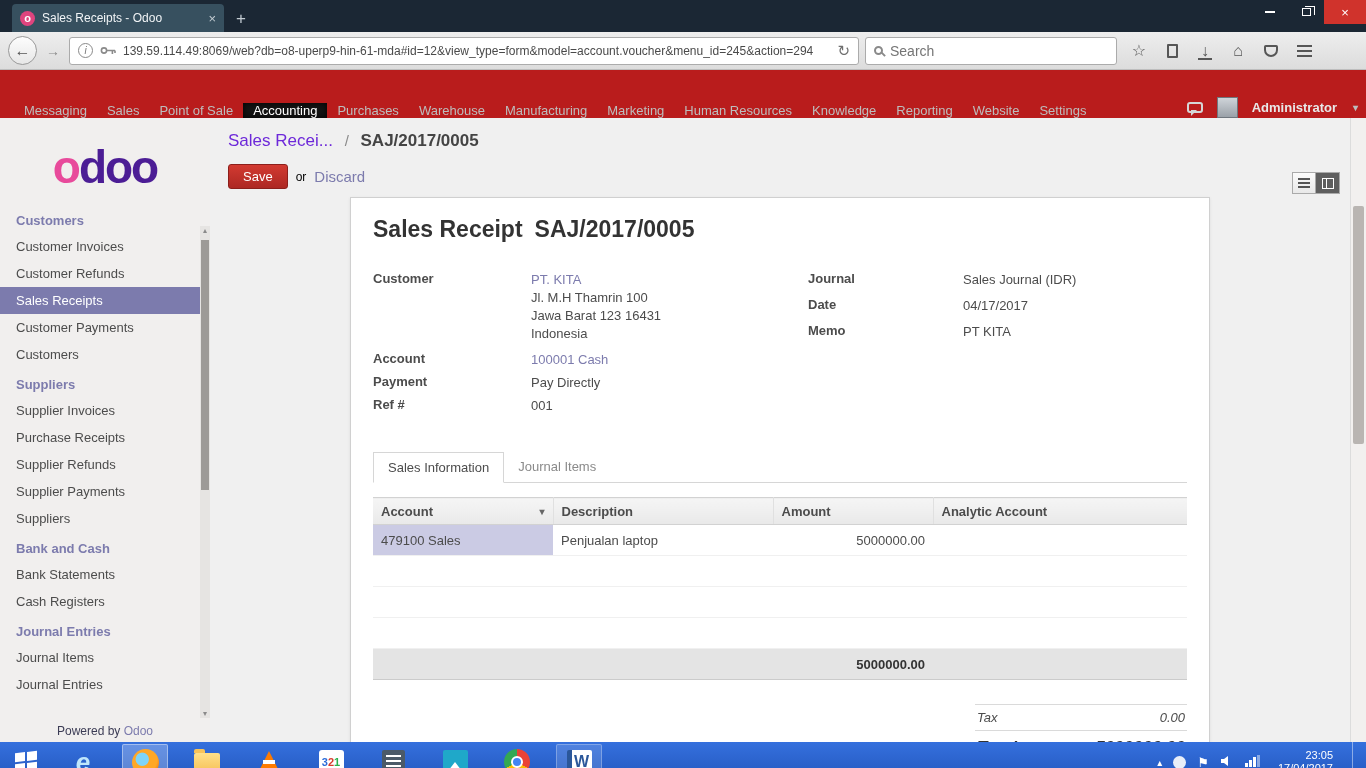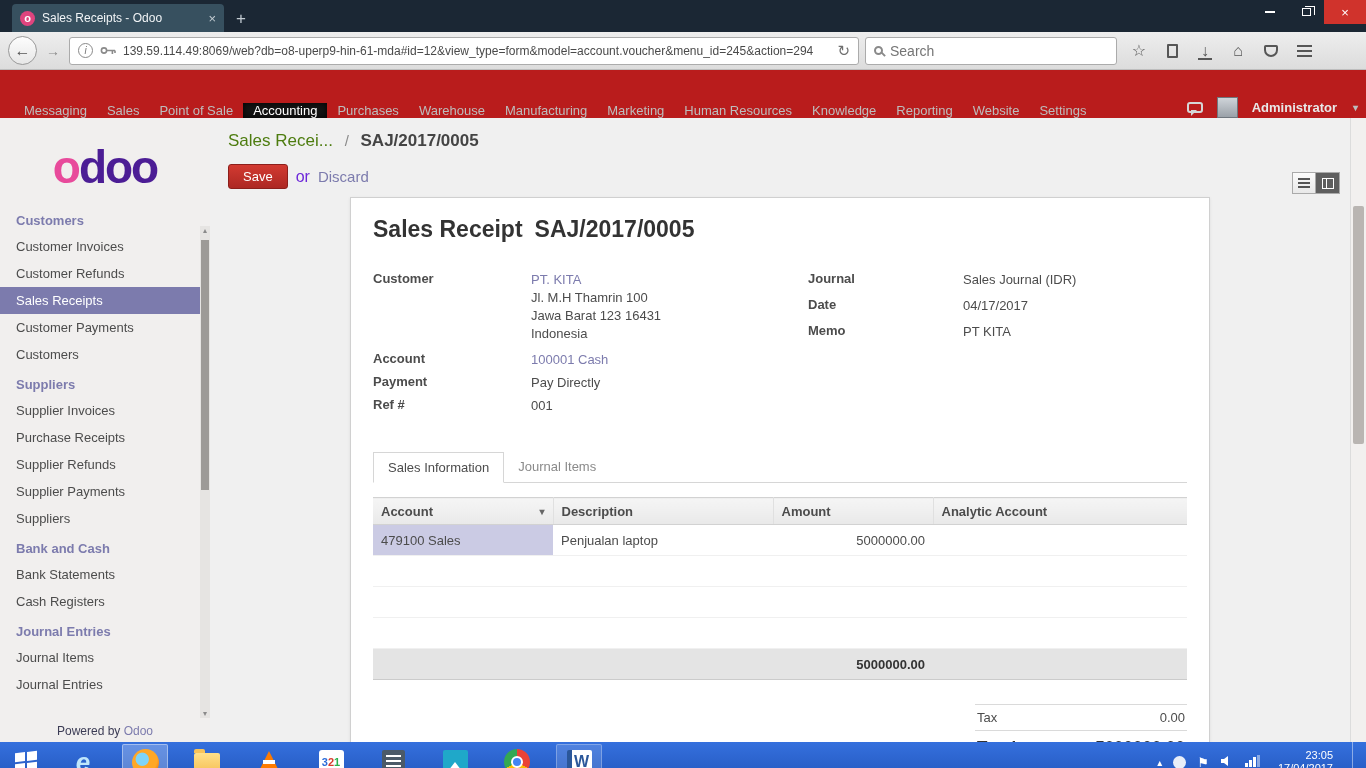--- a/index.html
+++ b/index.html
@@ -78,27 +78,27 @@
   .side-scroll { position:absolute; top:108px; bottom:24px; right:0; width:10px; background:#e6e4e2; }
   .side-scroll .arrow { position:absolute; left:0; width:10px; text-align:center; color:#8a8a8a; font-size:8px; }
   .side-scroll .arrow.up { top:0; }
   .side-scroll .arrow.down { bottom:0; }
   .side-scroll .thumb { position:absolute; top:14px; left:1px; width:8px; height:250px; background:#9d9a97; }
 
   
   .main { flex:1; position:relative; overflow:hidden; }
   .control-panel { padding:13px 0 0 18px; }
   .breadcrumb { font-size:17px; }
-  .breadcrumb .parent { color:#4d7c0f; }
+  .breadcrumb .parent { color:#6d28d9; }
   .breadcrumb .sep { color:#8a8a8a; margin:0 7px; font-size:15px; }
   .breadcrumb .current { color:#444; font-weight:bold; }
   .btn-row { margin-top:13px; display:flex; align-items:center; gap:8px; }
   .save-btn { background:linear-gradient(#d23a31,#ad2823); border:1px solid #8c1f1b; border-radius:3px;
               color:#fff; font-size:13px; padding:4px 14px; }
-  .or-text { color:#6d28d9; font-size:16px; }
+  .or-text { color:#000000; font-size:12px; }
   .discard-link { color:#7c7bad; font-size:15px; }
   .view-switcher { position:absolute; top:54px; right:10px; display:flex; }
   .vs-btn { width:24px; height:22px; border:1px solid #aaa; background:linear-gradient(#fbfbfb,#e9e9e9);
             display:flex; align-items:center; justify-content:center; }
   .vs-btn + .vs-btn { border-left:none; }
   .vs-btn.active { background:#5f5f5f; }
   .list-glyph { display:block; width:12px; height:2px; background:#555; box-shadow:0 4px 0 #555, 0 8px 0 #555; transform:translateY(-4px); }
   .form-glyph { display:block; width:12px; height:11px; border:1px solid #fff; position:relative; }
   .form-glyph::before { content:""; position:absolute; left:3px; top:0; bottom:0; width:1px; background:#fff; }
 
@@ -129,21 +129,21 @@
   .grid th { background:linear-gradient(#f5f5f5,#e9e9e9); border-top:1px solid #d2d2d2; border-bottom:1px solid #d2d2d2;
              border-right:1px solid #e0e0e0; text-align:left; font-weight:bold; padding:5px 8px; height:27px; }
   .grid th:last-child { border-right:none; }
   .grid td { padding:5px 8px; height:31px; border-bottom:1px solid #f0f0f0; }
   .th-flex { display:flex; align-items:center; justify-content:space-between; }
   .sort-caret { color:#666; font-size:10px; }
   .cell-selected { background:#cbcbe4; }
   .amount { text-align:right; }
   .total-row td { background:#e4e4e4; border-top:1px solid #cbcbcb; border-bottom:1px solid #cbcbcb; font-weight:bold; color:#333; }
 
-  .summary { width:212px; margin-left:auto; margin-top:24px; font-size:13px; color:#4c4c4c; }
+  .summary { width:212px; margin-left:auto; margin-top:24px; font-size:13px; color:#4c4c4c;font-style:italic; }
   .sum-row { display:flex; justify-content:space-between; border-top:1px solid #dadada; padding:5px 2px; }
   .sum-row.total { font-size:17px; font-weight:bold; color:#333; padding-top:7px; }
 
   
   .page-scrollbar { width:16px; flex:none; background:#f2f0ef; border-left:1px solid #dcdcdc; position:relative; }
   .page-scrollbar .thumb { position:absolute; top:88px; left:2px; width:11px; height:238px; background:#b9b5b2; border-radius:2px; }
 
   
   .taskbar { height:40px; background:linear-gradient(#3570dd,#2256bd); display:flex; align-items:center; }
   .start-btn { width:52px; height:40px; display:flex; align-items:center; justify-content:center; }

